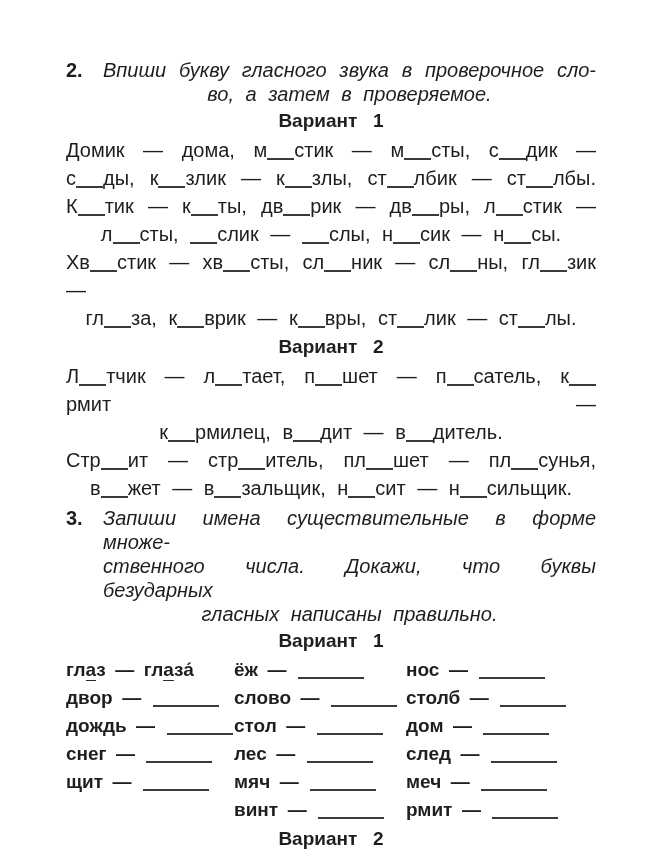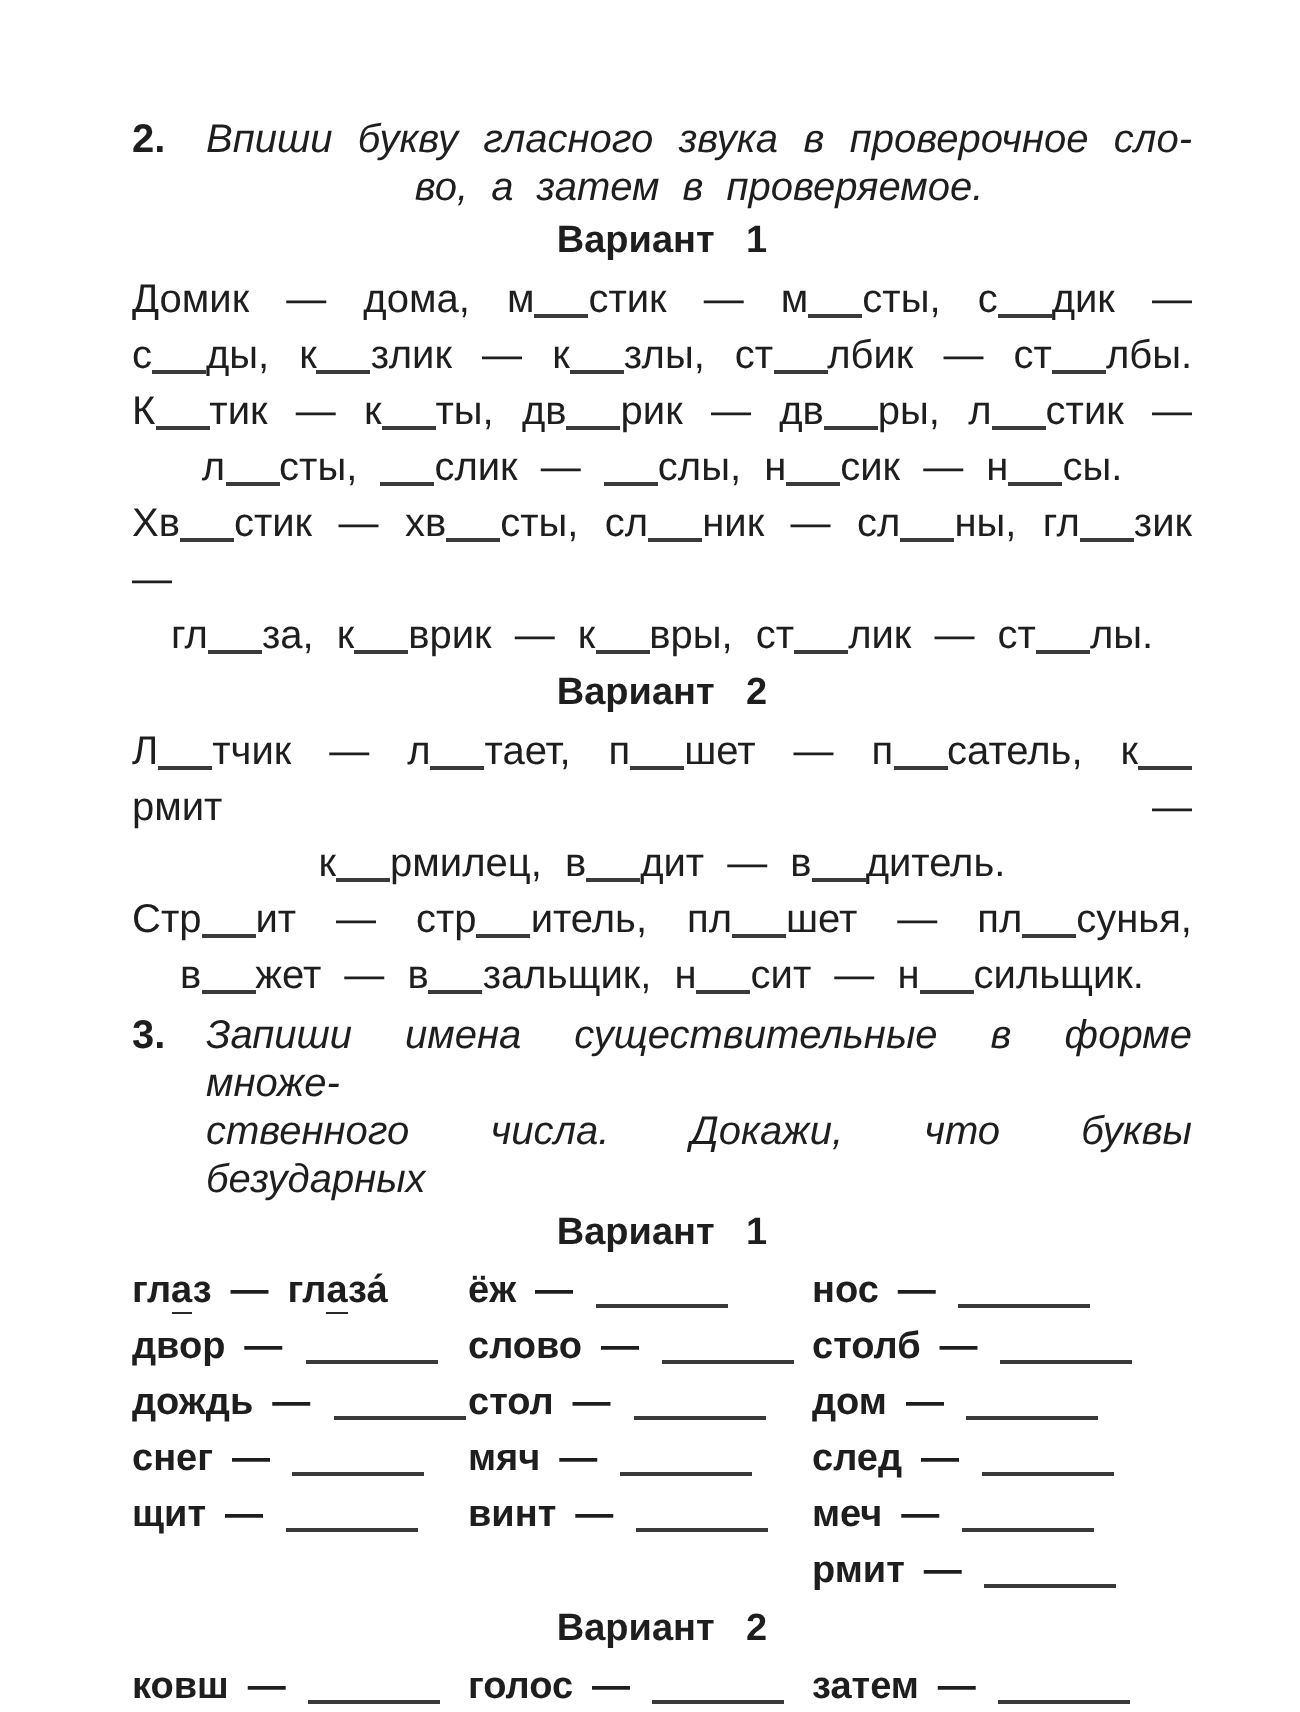--- a/index.html
+++ b/index.html
@@ -99,39 +99,41 @@
       <div class="tline">к<span class="blank"></span>рмилец, в<span class="blank"></span>дит — в<span class="blank"></span>дитель.</div>
       <div class="tline just">Стр<span class="blank"></span>ит — стр<span class="blank"></span>итель, пл<span class="blank"></span>шет — пл<span class="blank"></span>сунья,</div>
       <div class="tline">в<span class="blank"></span>жет — в<span class="blank"></span>зальщик, н<span class="blank"></span>сит — н<span class="blank"></span>сильщик.</div>
     </div>
 
   <div class="exrow sec3">
     <div class="ex-num">3.</div>
     <div class="ex-body">
         <div class="tline just">Запиши имена существительные в форме множе-</div>
         <div class="tline just">ственного числа. Докажи, что буквы безударных</div>
+        <div class="tline">гласных написаны правильно.</div>
       </div>
   </div>
 
   <div class="vh">Вариант 1</div>
 
   <div class="grid3">
     <div>
       <div class="wrow"><span>гл</span><span class="u">а</span><span>з</span> <span>—</span> <span>гл</span><span class="u">а</span><span>за́</span></div>
       <div>
           <div class="wrow"><span>двор</span> <span>—</span> <span class="blank-l"></span></div>
           <div class="wrow"><span>дождь</span> <span>—</span> <span class="blank-l"></span></div>
           <div class="wrow"><span>снег</span> <span>—</span> <span class="blank-l"></span></div>
           <div class="wrow"><span>щит</span> <span>—</span> <span class="blank-l"></span></div>
         </div>
     </div>
     <div>
         <div class="wrow"><span>ёж</span> <span>—</span> <span class="blank-l"></span></div>
         <div class="wrow"><span>слово</span> <span>—</span> <span class="blank-l"></span></div>
         <div class="wrow"><span>стол</span> <span>—</span> <span class="blank-l"></span></div>
+        <div class="wrow"><span>лес</span> <span>—</span> <span class="blank-l"></span></div>
         <div class="wrow"><span>мяч</span> <span>—</span> <span class="blank-l"></span></div>
         <div class="wrow"><span>винт</span> <span>—</span> <span class="blank-l"></span></div>
       </div>
     <div>
         <div class="wrow"><span>нос</span> <span>—</span> <span class="blank-l"></span></div>
         <div class="wrow"><span>столб</span> <span>—</span> <span class="blank-l"></span></div>
         <div class="wrow"><span>дом</span> <span>—</span> <span class="blank-l"></span></div>
         <div class="wrow"><span>след</span> <span>—</span> <span class="blank-l"></span></div>
         <div class="wrow"><span>меч</span> <span>—</span> <span class="blank-l"></span></div>
         <div class="wrow"><span>рмит</span> <span>—</span> <span class="blank-l"></span></div>

